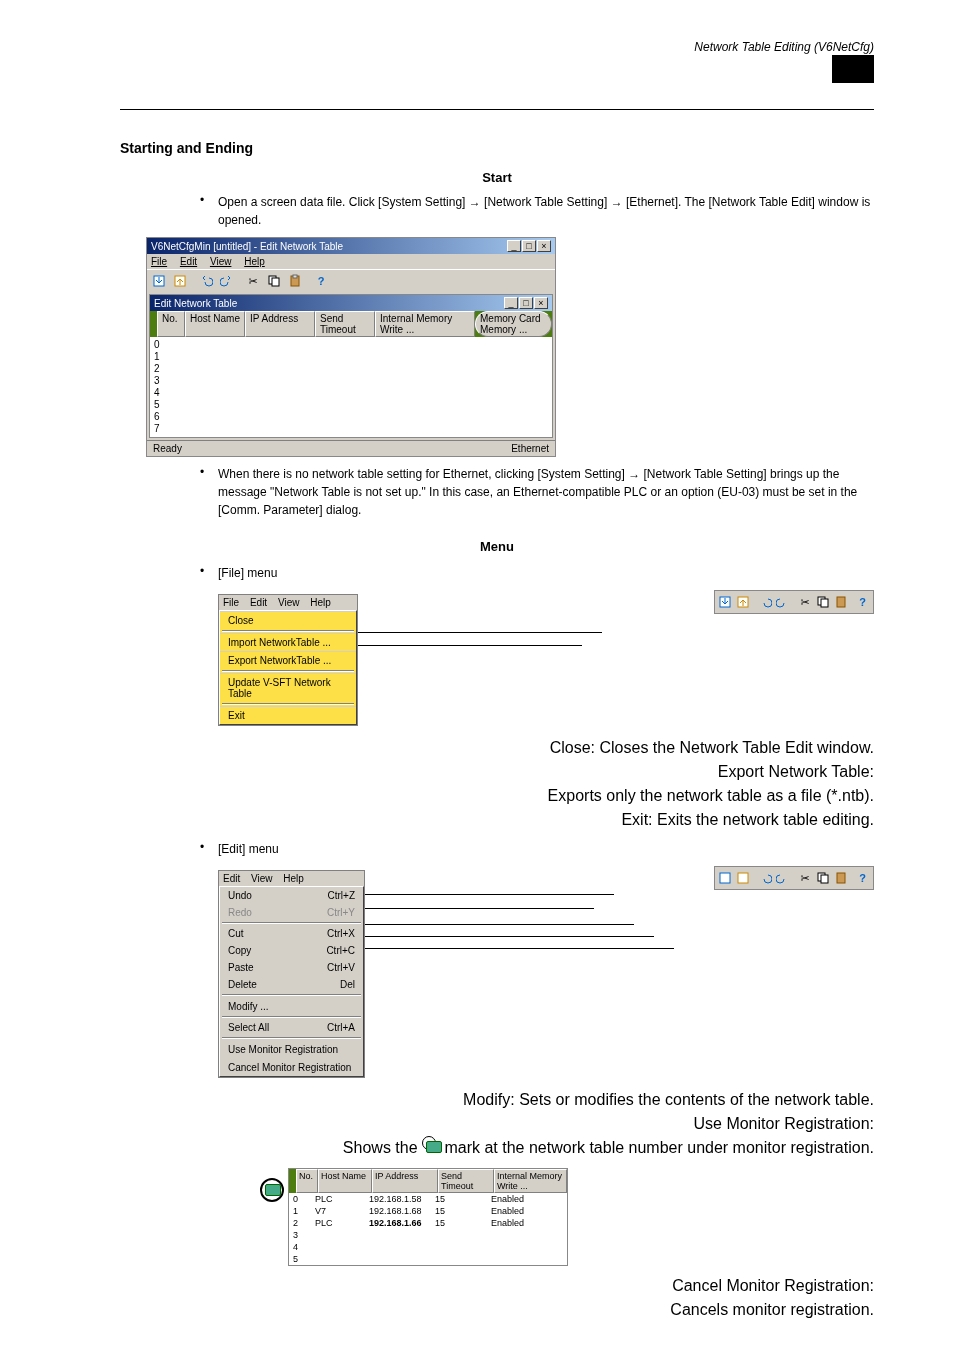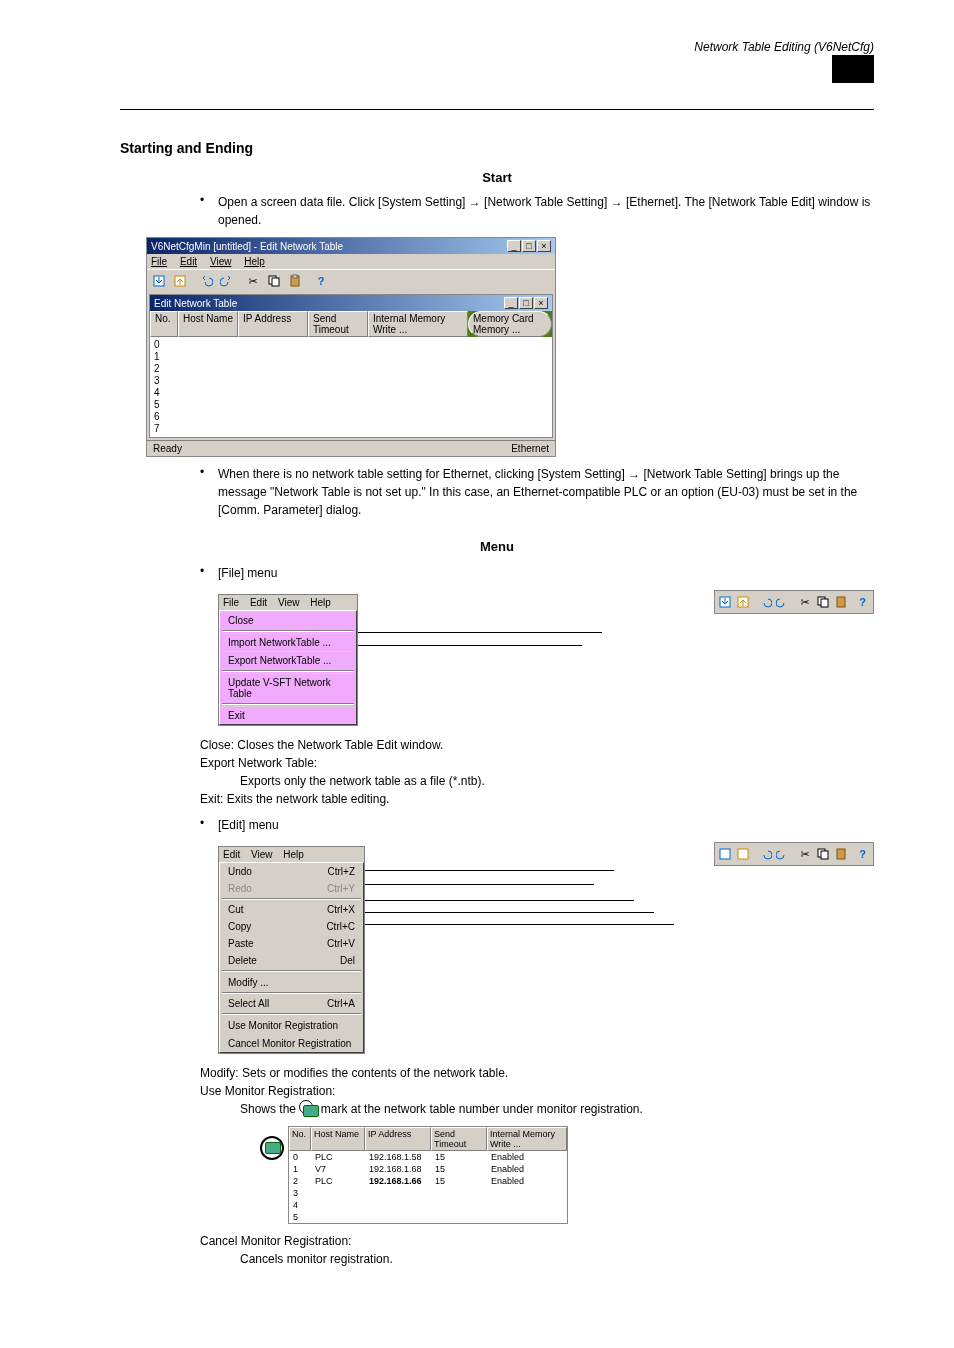--- a/index.html
+++ b/index.html
@@ -16,34 +16,34 @@
   .screenshot { margin: 8px 0 8px 98px; border: 1px solid #888; background: #d4d0c8; font-size: 10px; }
   .win-title { background: linear-gradient(to right, #0a246a, #a6caf0); color: #fff; padding: 2px 4px; display: flex; justify-content: space-between; align-items: center; }
   .win-btns { display: flex; gap: 1px; }
   .win-btn { width: 14px; height: 12px; background: #d4d0c8; border: 1px solid #fff; border-right-color:#404040; border-bottom-color:#404040; font-size:9px; text-align:center; line-height:10px; color:#000;}
   .menubar { padding: 2px 4px; font-size: 10px; background:#d4d0c8; }
   .menubar span { margin-right: 10px; text-decoration: underline; text-decoration-color: #000; }
   .toolbar { padding: 2px; background:#d4d0c8; border-top:1px solid #fff; display:flex; gap:1px; }
   .tbtn { width:20px; height:18px; border:1px solid #d4d0c8; background:#d4d0c8; display:inline-flex; align-items:center; justify-content:center; font-size:11px; }
   .tbtn svg { width:14px; height:14px; }
   .inner-win { margin: 2px; border:1px solid #888; }
-  .table-hdr { display:flex; background:#4d7c0f; }
+  .table-hdr { display:flex; background:#4d7c0f;padding-left:7px; }
   .th { border:1px solid #fff; border-right-color:#808080; border-bottom-color:#808080; padding:1px 4px; font-size:10px; background:#d4d0c8; }
   .table-body { background:#fff; min-height:70px; padding:2px 4px; font-size:10px; }
   .table-body div { line-height:12px; }
   .statusbar { display:flex; justify-content:space-between; padding:2px 6px; border-top:1px solid #808080; font-size:10px; background:#d4d0c8;}
   .dropdown-menu { margin: 4px 0 4px 98px; width: 140px; border:1px solid #808080; background:#d4d0c8; font-size:10px; }
   .dropdown-menu .menubar-small { padding:2px 4px; }
   .dropdown-menu .menubar-small span { margin-right:8px; }
   .menu-item { padding: 3px 8px; border-top:1px solid #d4d0c8; }
   .menu-sep { border-top:1px solid #808080; border-bottom:1px solid #fff; margin:1px 2px; height:0;}
   .menu-row { display:flex; justify-content:space-between; padding:3px 8px; }
   .menu-row.disabled { color:#888;gap:46px; }
   .toolbar-wide { display:flex; gap:1px; padding:2px; background:#d4d0c8; border:1px solid #888; width:160px; }
-  .note-block { margin: 6px 0 6px 80px; font-size:12px; line-height:1.5; }
+  .note-block { margin: 6px 0 6px 80px; font-size:16px; line-height:1.5;text-align:right; }
   .flex-row { display:flex; align-items:flex-start; }
   .flex-row .dropdown-menu { margin-left:0; }
   .small-table { margin: 8px 0 8px 140px; border:1px solid #888; background:#fff; font-size:10px; width:280px; }
   .small-table .table-hdr .th { font-size:9px; padding:1px 2px; }
   .small-table .trow { display:flex; padding:0 2px; }
   .small-table .td { padding:1px 2px; font-size:9px; }
   .reg-icon { width:24px; height:24px; border:2px solid #000; border-radius:50%; position:relative; display:inline-block; margin-right:4px; vertical-align:top;}
   .small-table-wrap { display:flex; align-items:flex-start; margin: 8px 0 8px 140px;}
   .reg-icon::before { content:""; position:absolute; width:14px; height:10px; background:#4a8; border:1px solid #060; top:4px; left:3px; border-radius:2px;}
 </style>
@@ -172,21 +172,21 @@
   </div>
 
   <div class="flex-row" style="margin-left:98px; gap:0;">
     <div class="dropdown-menu">
       <div class="menubar-small">
         <span>File</span>
         <span>Edit</span>
         <span>View</span>
         <span>Help</span>
       </div>
-      <div style="border:1px solid #fff; border-right-color:#404040; border-bottom-color:#404040; background:#f0abfc;">
+      <div style="border:1px solid #fff; border-right-color:#404040; border-bottom-color:#404040; background:#fde047;">
         <div class="menu-item">Close</div>
         <div class="menu-sep"></div>
         <div class="menu-item">Import NetworkTable ...</div>
         <div class="menu-item">Export NetworkTable ...</div>
         <div class="menu-sep"></div>
         <div class="menu-item">Update V-SFT Network Table</div>
         <div class="menu-sep"></div>
         <div class="menu-item">Exit</div>
       </div>
     </div>

